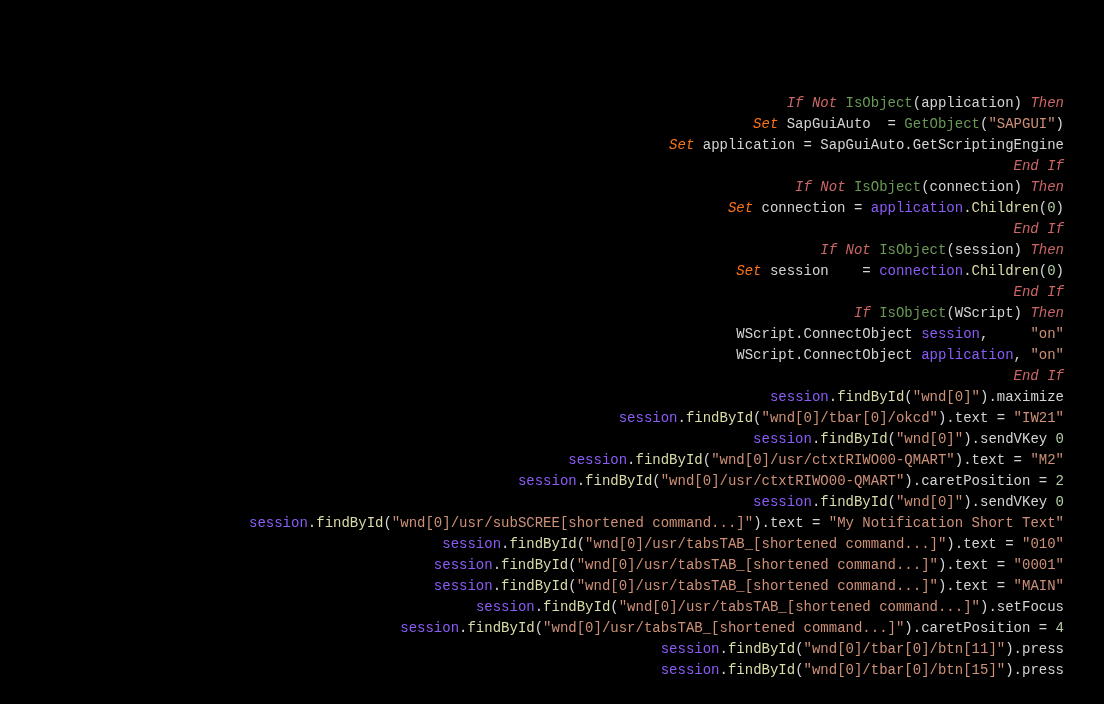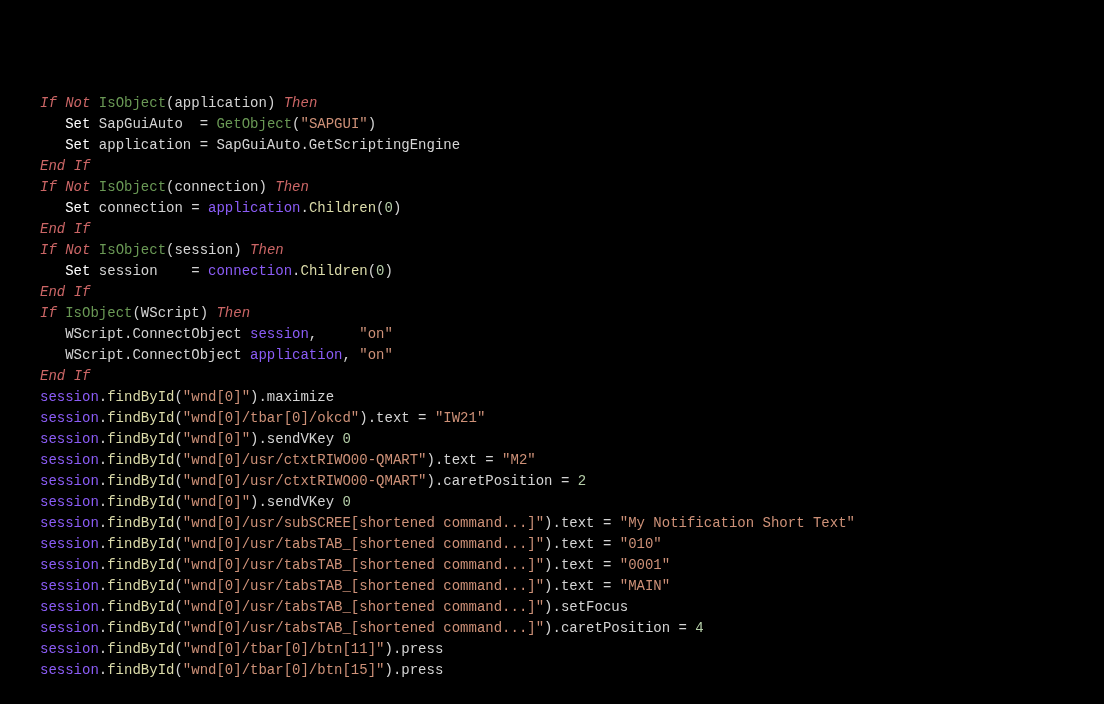--- a/index.html
+++ b/index.html
@@ -6,28 +6,28 @@
     background: #000000;
     margin: 0;
     padding: 30px 40px;
     font-family: Consolas, 'Courier New', monospace;
     font-size: 14px;
     line-height: 21px;
     color: #d4d4d4;
     white-space: pre;
   }
   .kw-red { color: #cc6666; font-style: italic; }
-  .kw-blue { color: #ffffff; }
+  .kw-blue { color: #f97316; font-style: italic; }
   .fn-green { color: #6a9955; }
   .fn-yellow { color: #dcdcaa; }
   .var-cyan { color: #8b5cf6; }
   .str { color: #ce9178; }
   .num { color: #b5cea8; }
   .txt { color: #d4d4d4; }
-  .line { display: block; }
+  .line { display: block; text-align: right; }
 </style>
 </head>
 <body>
 
 
 <div id="code-container"><span class="line"><span class="kw-red">If</span><span class="txt"> </span><span class="kw-red">Not</span><span class="txt"> </span><span class="fn-green">IsObject</span><span class="txt">(application) </span><span class="kw-red">Then</span></span><span class="line"><span class="txt">   </span><span class="kw-blue">Set</span><span class="txt"> SapGuiAuto  = </span><span class="fn-green">GetObject</span><span class="txt">(</span><span class="str">"SAPGUI"</span><span class="txt">)</span></span><span class="line"><span class="txt">   </span><span class="kw-blue">Set</span><span class="txt"> application = SapGuiAuto.GetScriptingEngine</span></span><span class="line"><span class="kw-red">End</span><span class="txt"> </span><span class="kw-red">If</span></span><span class="line"><span class="kw-red">If</span><span class="txt"> </span><span class="kw-red">Not</span><span class="txt"> </span><span class="fn-green">IsObject</span><span class="txt">(connection) </span><span class="kw-red">Then</span></span><span class="line"><span class="txt">   </span><span class="kw-blue">Set</span><span class="txt"> connection = </span><span class="var-cyan">application</span><span class="txt">.</span><span class="fn-yellow">Children</span><span class="txt">(</span><span class="num">0</span><span class="txt">)</span></span><span class="line"><span class="kw-red">End</span><span class="txt"> </span><span class="kw-red">If</span></span><span class="line"><span class="kw-red">If</span><span class="txt"> </span><span class="kw-red">Not</span><span class="txt"> </span><span class="fn-green">IsObject</span><span class="txt">(session) </span><span class="kw-red">Then</span></span><span class="line"><span class="txt">   </span><span class="kw-blue">Set</span><span class="txt"> session    = </span><span class="var-cyan">connection</span><span class="txt">.</span><span class="fn-yellow">Children</span><span class="txt">(</span><span class="num">0</span><span class="txt">)</span></span><span class="line"><span class="kw-red">End</span><span class="txt"> </span><span class="kw-red">If</span></span><span class="line"><span class="kw-red">If</span><span class="txt"> </span><span class="fn-green">IsObject</span><span class="txt">(WScript) </span><span class="kw-red">Then</span></span><span class="line"><span class="txt">   WScript.ConnectObject </span><span class="var-cyan">session</span><span class="txt">,     </span><span class="str">"on"</span></span><span class="line"><span class="txt">   WScript.ConnectObject </span><span class="var-cyan">application</span><span class="txt">, </span><span class="str">"on"</span></span><span class="line"><span class="kw-red">End</span><span class="txt"> </span><span class="kw-red">If</span></span><span class="line"><span class="var-cyan">session</span><span class="txt">.</span><span class="fn-yellow">findById</span><span class="txt">(</span><span class="str">"wnd[0]"</span><span class="txt">).maximize</span></span><span class="line"><span class="var-cyan">session</span><span class="txt">.</span><span class="fn-yellow">findById</span><span class="txt">(</span><span class="str">"wnd[0]/tbar[0]/okcd"</span><span class="txt">).text = </span><span class="str">"IW21"</span></span><span class="line"><span class="var-cyan">session</span><span class="txt">.</span><span class="fn-yellow">findById</span><span class="txt">(</span><span class="str">"wnd[0]"</span><span class="txt">).sendVKey </span><span class="num">0</span></span><span class="line"><span class="var-cyan">session</span><span class="txt">.</span><span class="fn-yellow">findById</span><span class="txt">(</span><span class="str">"wnd[0]/usr/ctxtRIWO00-QMART"</span><span class="txt">).text = </span><span class="str">"M2"</span></span><span class="line"><span class="var-cyan">session</span><span class="txt">.</span><span class="fn-yellow">findById</span><span class="txt">(</span><span class="str">"wnd[0]/usr/ctxtRIWO00-QMART"</span><span class="txt">).caretPosition = </span><span class="num">2</span></span><span class="line"><span class="var-cyan">session</span><span class="txt">.</span><span class="fn-yellow">findById</span><span class="txt">(</span><span class="str">"wnd[0]"</span><span class="txt">).sendVKey </span><span class="num">0</span></span><span class="line"><span class="var-cyan">session</span><span class="txt">.</span><span class="fn-yellow">findById</span><span class="txt">(</span><span class="str">"wnd[0]/usr/subSCREE[shortened command...]"</span><span class="txt">).text = </span><span class="str">"My Notification Short Text"</span></span><span class="line"><span class="var-cyan">session</span><span class="txt">.</span><span class="fn-yellow">findById</span><span class="txt">(</span><span class="str">"wnd[0]/usr/tabsTAB_[shortened command...]"</span><span class="txt">).text = </span><span class="str">"010"</span></span><span class="line"><span class="var-cyan">session</span><span class="txt">.</span><span class="fn-yellow">findById</span><span class="txt">(</span><span class="str">"wnd[0]/usr/tabsTAB_[shortened command...]"</span><span class="txt">).text = </span><span class="str">"0001"</span></span><span class="line"><span class="var-cyan">session</span><span class="txt">.</span><span class="fn-yellow">findById</span><span class="txt">(</span><span class="str">"wnd[0]/usr/tabsTAB_[shortened command...]"</span><span class="txt">).text = </span><span class="str">"MAIN"</span></span><span class="line"><span class="var-cyan">session</span><span class="txt">.</span><span class="fn-yellow">findById</span><span class="txt">(</span><span class="str">"wnd[0]/usr/tabsTAB_[shortened command...]"</span><span class="txt">).setFocus</span></span><span class="line"><span class="var-cyan">session</span><span class="txt">.</span><span class="fn-yellow">findById</span><span class="txt">(</span><span class="str">"wnd[0]/usr/tabsTAB_[shortened command...]"</span><span class="txt">).caretPosition = </span><span class="num">4</span></span><span class="line"><span class="var-cyan">session</span><span class="txt">.</span><span class="fn-yellow">findById</span><span class="txt">(</span><span class="str">"wnd[0]/tbar[0]/btn[11]"</span><span class="txt">).press</span></span><span class="line"><span class="var-cyan">session</span><span class="txt">.</span><span class="fn-yellow">findById</span><span class="txt">(</span><span class="str">"wnd[0]/tbar[0]/btn[15]"</span><span class="txt">).press</span></span></div>
 
 
 
 </body></html>

